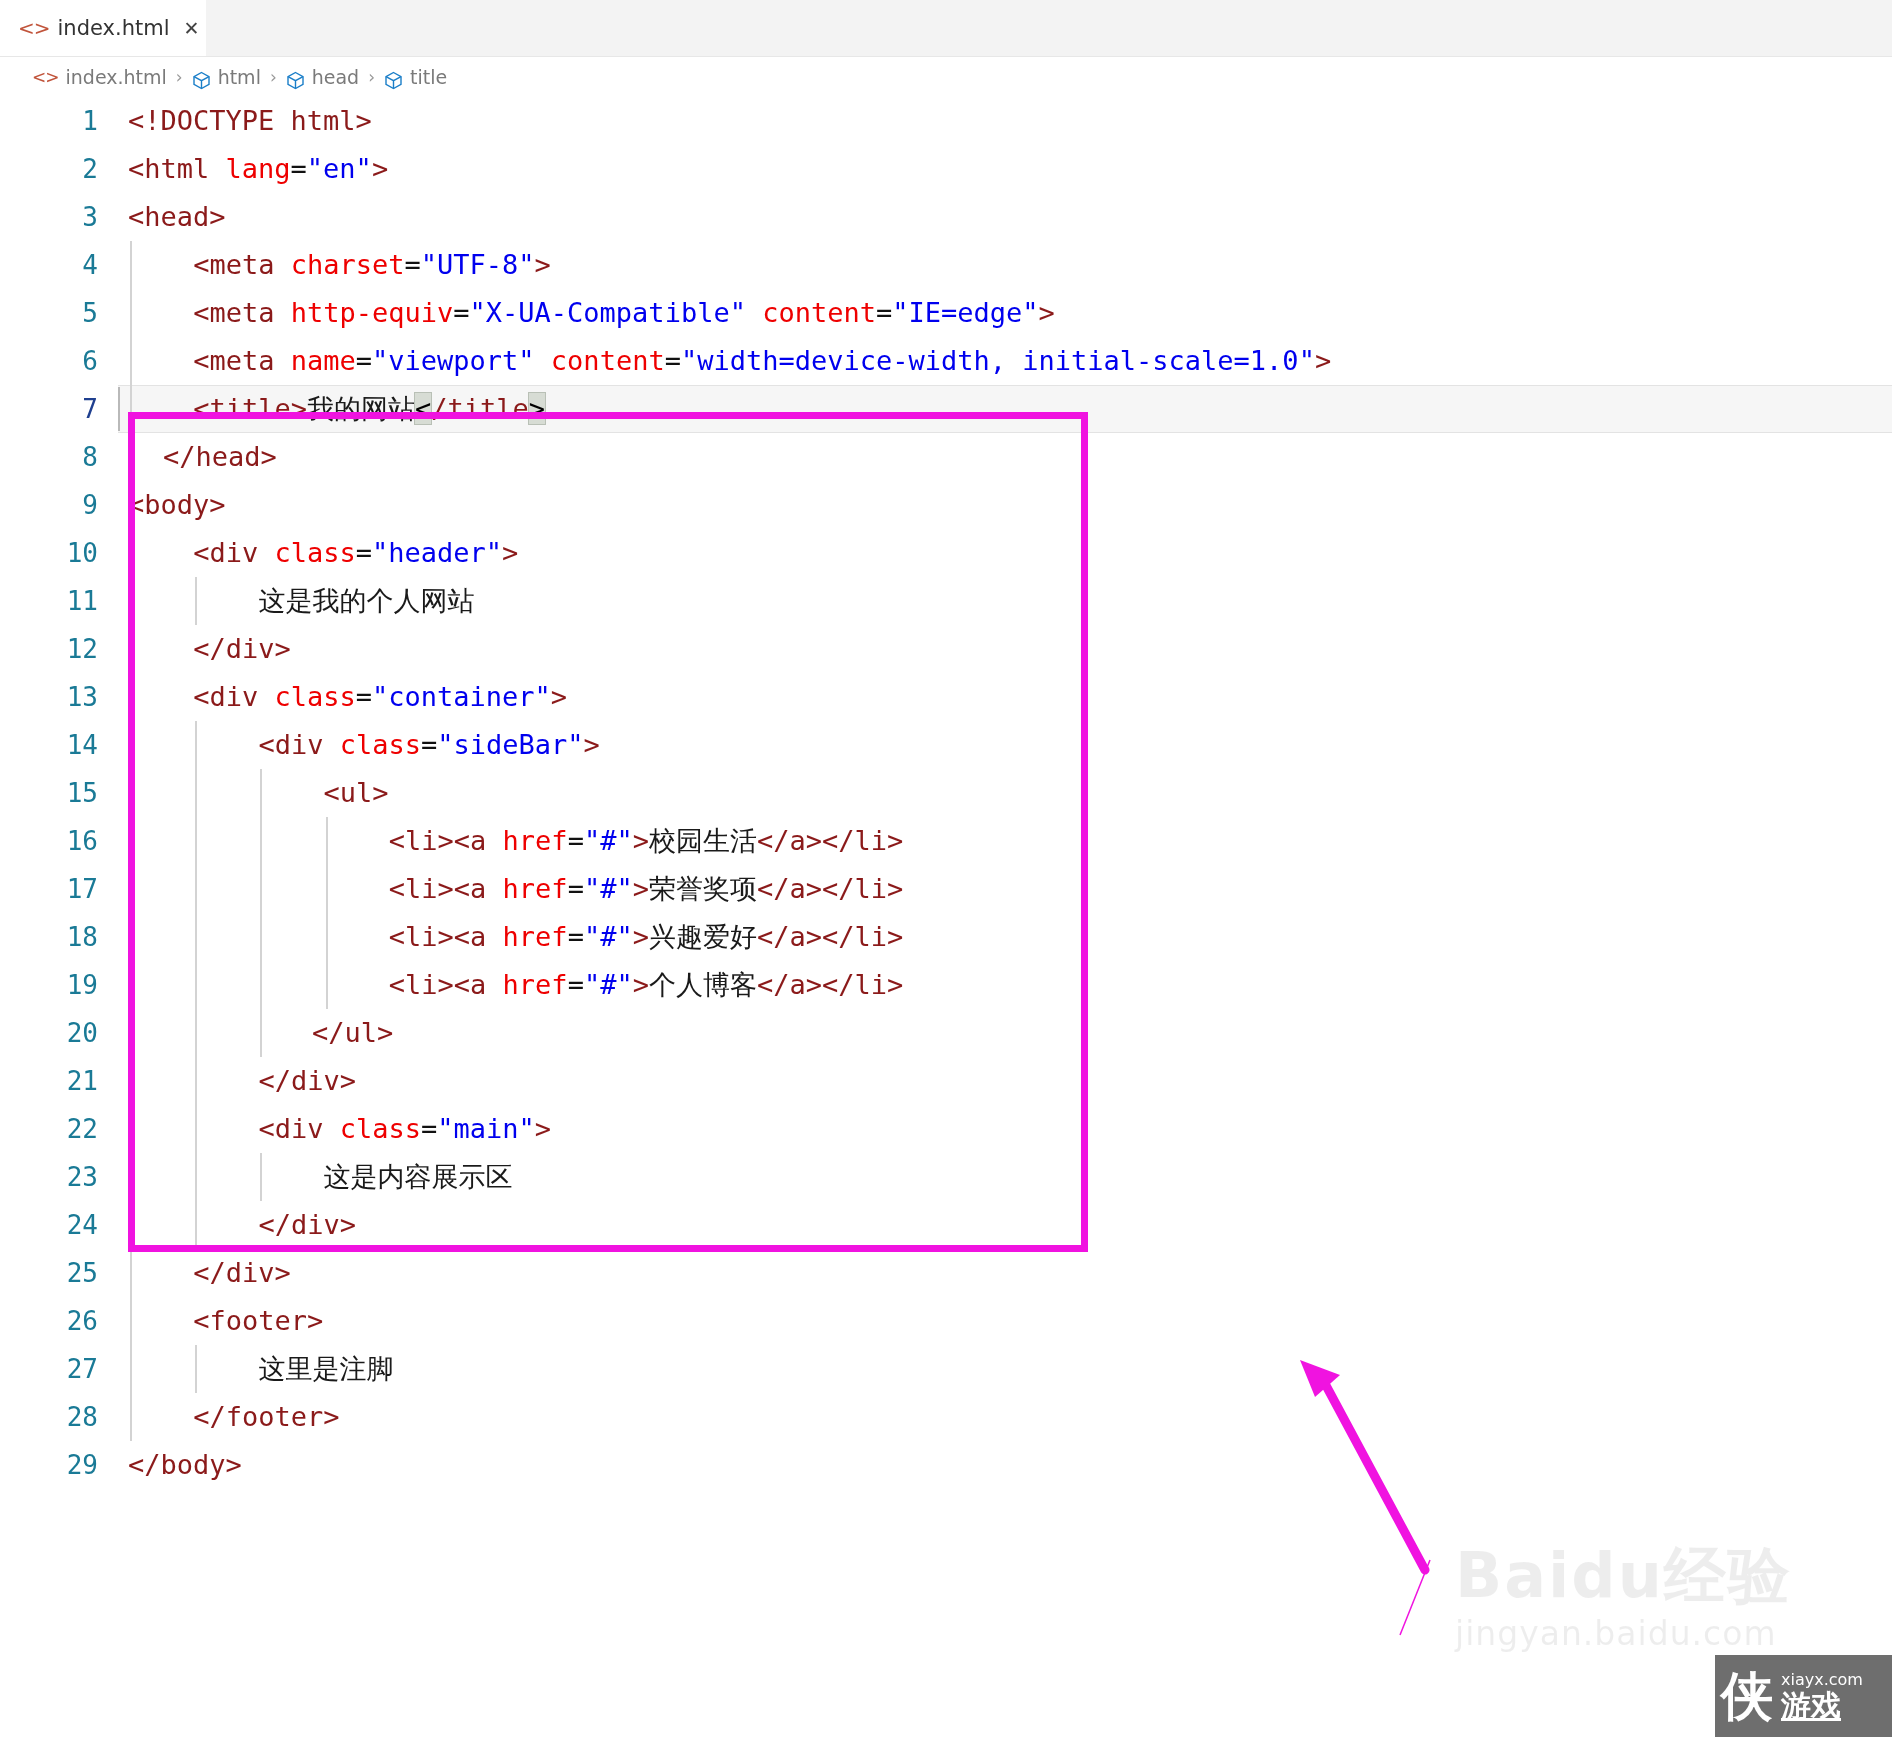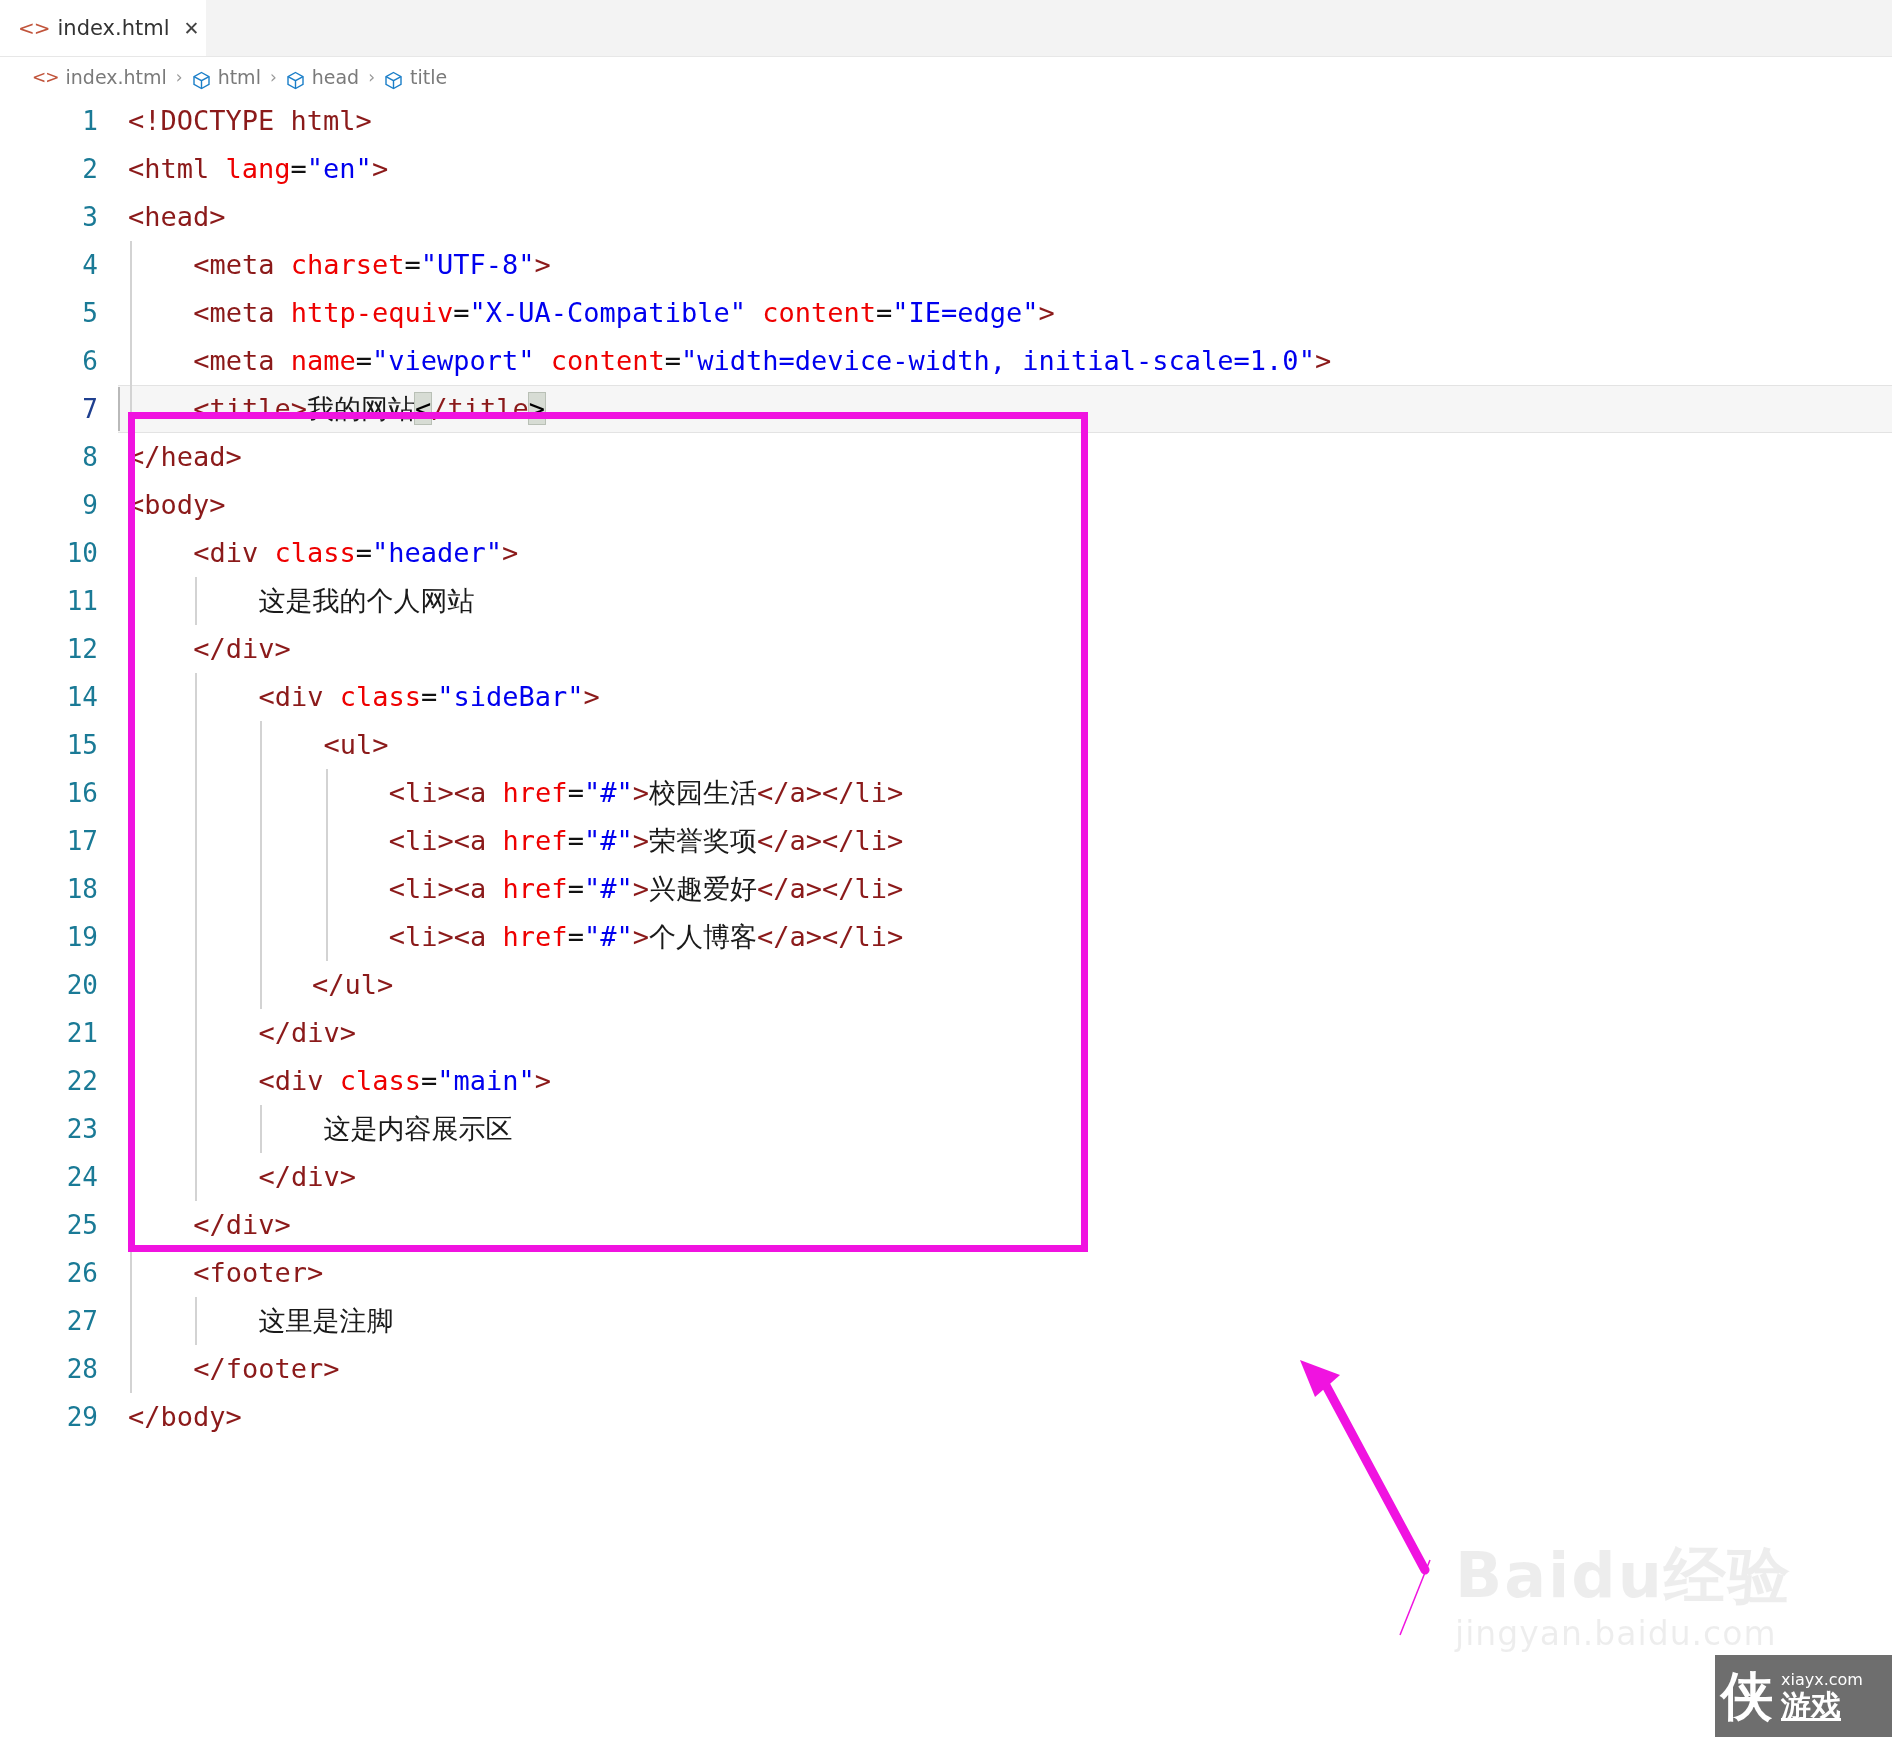--- a/index.html
+++ b/index.html
@@ -190,25 +190,26 @@
 
 <div class="editor">
   <div id="rows">
       <div class="row"><div class="lineno">1</div><div class="code" style="left: 128px;"><span class="tag">&lt;!DOCTYPE html&gt;</span></div></div>
       <div class="row"><div class="lineno">2</div><div class="code" style="left: 128px;"><span class="tag">&lt;html </span><span class="attr">lang</span><span class="eq">=</span><span class="str">"en"</span><span class="tag">&gt;</span></div></div>
       <div class="row"><div class="lineno">3</div><div class="code" style="left: 128px;"><span class="tag">&lt;head&gt;</span></div></div>
       <div class="row"><div class="guide" style="left: 130px; top: 0px; height: 48px;"></div><div class="lineno">4</div><div class="code" style="left: 193.2px;"><span class="tag">&lt;meta </span><span class="attr">charset</span><span class="eq">=</span><span class="str">"UTF-8"</span><span class="tag">&gt;</span></div></div>
       <div class="row"><div class="guide" style="left: 130px; top: 0px; height: 48px;"></div><div class="lineno">5</div><div class="code" style="left: 193.2px;"><span class="tag">&lt;meta </span><span class="attr">http-equiv</span><span class="eq">=</span><span class="str">"X-UA-Compatible"</span><span class=""> </span><span class="attr">content</span><span class="eq">=</span><span class="str">"IE=edge"</span><span class="tag">&gt;</span></div></div>
       <div class="row"><div class="guide" style="left: 130px; top: 0px; height: 48px;"></div><div class="lineno">6</div><div class="code" style="left: 193.2px;"><span class="tag">&lt;meta </span><span class="attr">name</span><span class="eq">=</span><span class="str">"viewport"</span><span class=""> </span><span class="attr">content</span><span class="eq">=</span><span class="str">"width=device-width, initial-scale=1.0"</span><span class="tag">&gt;</span></div></div>
       <div class="row"><div class="curline"></div><div class="curline-bar"></div><div class="guide" style="left: 130px; top: 0px; height: 48px;"></div><div class="lineno active">7</div><div class="code" style="left: 193.2px;"><span class="tag">&lt;title&gt;</span><span class="txt">我的网站</span><span class="caret"></span><span class="brk">&lt;</span><span class="tag">/title</span><span class="brk">&gt;</span></div></div>
-      <div class="row"><div class="lineno">8</div><div class="code" style="left: 128px;"><span class="tag">&lt;/head&gt;</span></div></div>
+      <div class="row"><div class="lineno">8</div><div class="code" style="left: 128px; padding-left: 35px;"><span class="tag">&lt;/head&gt;</span></div></div>
       <div class="row"><div class="lineno">9</div><div class="code" style="left: 128px;"><span class="tag">&lt;body&gt;</span></div></div>
       <div class="row"><div class="guide" style="left: 130px; top: 0px; height: 48px;"></div><div class="lineno">10</div><div class="code" style="left: 193.2px;"><span class="tag">&lt;div </span><span class="attr">class</span><span class="eq">=</span><span class="str">"header"</span><span class="tag">&gt;</span></div></div>
       <div class="row"><div class="guide" style="left: 130px; top: 0px; height: 48px;"></div><div class="guide" style="left: 195.2px; top: 0px; height: 48px;"></div><div class="lineno">11</div><div class="code" style="left: 258.4px;"><span class="txt">这是我的个人网站</span></div></div>
       <div class="row"><div class="guide" style="left: 130px; top: 0px; height: 48px;"></div><div class="lineno">12</div><div class="code" style="left: 193.2px;"><span class="tag">&lt;/div&gt;</span></div></div>
+      <div class="row"><div class="guide" style="left: 130px; top: 0px; height: 48px;"></div><div class="lineno">13</div><div class="code" style="left: 193.2px;"><span class="tag">&lt;div </span><span class="attr">class</span><span class="eq">=</span><span class="str">"container"</span><span class="tag">&gt;</span></div></div>
       <div class="row"><div class="guide" style="left: 130px; top: 0px; height: 48px;"></div><div class="guide" style="left: 195.2px; top: 0px; height: 48px;"></div><div class="lineno">14</div><div class="code" style="left: 258.4px;"><span class="tag">&lt;div </span><span class="attr">class</span><span class="eq">=</span><span class="str">"sideBar"</span><span class="tag">&gt;</span></div></div>
       <div class="row"><div class="guide" style="left: 130px; top: 0px; height: 48px;"></div><div class="guide" style="left: 195.2px; top: 0px; height: 48px;"></div><div class="guide" style="left: 260.4px; top: 0px; height: 48px;"></div><div class="lineno">15</div><div class="code" style="left: 323.6px;"><span class="tag">&lt;ul&gt;</span></div></div>
       <div class="row"><div class="guide" style="left: 130px; top: 0px; height: 48px;"></div><div class="guide" style="left: 195.2px; top: 0px; height: 48px;"></div><div class="guide" style="left: 260.4px; top: 0px; height: 48px;"></div><div class="guide" style="left: 325.6px; top: 0px; height: 48px;"></div><div class="lineno">16</div><div class="code" style="left: 388.8px;"><span class="tag">&lt;li&gt;&lt;a </span><span class="attr">href</span><span class="eq">=</span><span class="str">"#"</span><span class="tag">&gt;</span><span class="txt">校园生活</span><span class="tag">&lt;/a&gt;&lt;/li&gt;</span></div></div>
       <div class="row"><div class="guide" style="left: 130px; top: 0px; height: 48px;"></div><div class="guide" style="left: 195.2px; top: 0px; height: 48px;"></div><div class="guide" style="left: 260.4px; top: 0px; height: 48px;"></div><div class="guide" style="left: 325.6px; top: 0px; height: 48px;"></div><div class="lineno">17</div><div class="code" style="left: 388.8px;"><span class="tag">&lt;li&gt;&lt;a </span><span class="attr">href</span><span class="eq">=</span><span class="str">"#"</span><span class="tag">&gt;</span><span class="txt">荣誉奖项</span><span class="tag">&lt;/a&gt;&lt;/li&gt;</span></div></div>
       <div class="row"><div class="guide" style="left: 130px; top: 0px; height: 48px;"></div><div class="guide" style="left: 195.2px; top: 0px; height: 48px;"></div><div class="guide" style="left: 260.4px; top: 0px; height: 48px;"></div><div class="guide" style="left: 325.6px; top: 0px; height: 48px;"></div><div class="lineno">18</div><div class="code" style="left: 388.8px;"><span class="tag">&lt;li&gt;&lt;a </span><span class="attr">href</span><span class="eq">=</span><span class="str">"#"</span><span class="tag">&gt;</span><span class="txt">兴趣爱好</span><span class="tag">&lt;/a&gt;&lt;/li&gt;</span></div></div>
       <div class="row"><div class="guide" style="left: 130px; top: 0px; height: 48px;"></div><div class="guide" style="left: 195.2px; top: 0px; height: 48px;"></div><div class="guide" style="left: 260.4px; top: 0px; height: 48px;"></div><div class="guide" style="left: 325.6px; top: 0px; height: 48px;"></div><div class="lineno">19</div><div class="code" style="left: 388.8px;"><span class="tag">&lt;li&gt;&lt;a </span><span class="attr">href</span><span class="eq">=</span><span class="str">"#"</span><span class="tag">&gt;</span><span class="txt">个人博客</span><span class="tag">&lt;/a&gt;&lt;/li&gt;</span></div></div>
       <div class="row"><div class="guide" style="left: 130px; top: 0px; height: 48px;"></div><div class="guide" style="left: 195.2px; top: 0px; height: 48px;"></div><div class="guide" style="left: 260.4px; top: 0px; height: 48px;"></div><div class="lineno">20</div><div class="code" style="left: 312px;"><span class="tag">&lt;/ul&gt;</span></div></div>
       <div class="row"><div class="guide" style="left: 130px; top: 0px; height: 48px;"></div><div class="guide" style="left: 195.2px; top: 0px; height: 48px;"></div><div class="lineno">21</div><div class="code" style="left: 258.4px;"><span class="tag">&lt;/div&gt;</span></div></div>
       <div class="row"><div class="guide" style="left: 130px; top: 0px; height: 48px;"></div><div class="guide" style="left: 195.2px; top: 0px; height: 48px;"></div><div class="lineno">22</div><div class="code" style="left: 258.4px;"><span class="tag">&lt;div </span><span class="attr">class</span><span class="eq">=</span><span class="str">"main"</span><span class="tag">&gt;</span></div></div>
       <div class="row"><div class="guide" style="left: 130px; top: 0px; height: 48px;"></div><div class="guide" style="left: 195.2px; top: 0px; height: 48px;"></div><div class="guide" style="left: 260.4px; top: 0px; height: 48px;"></div><div class="lineno">23</div><div class="code" style="left: 323.6px;"><span class="txt">这是内容展示区</span></div></div>

